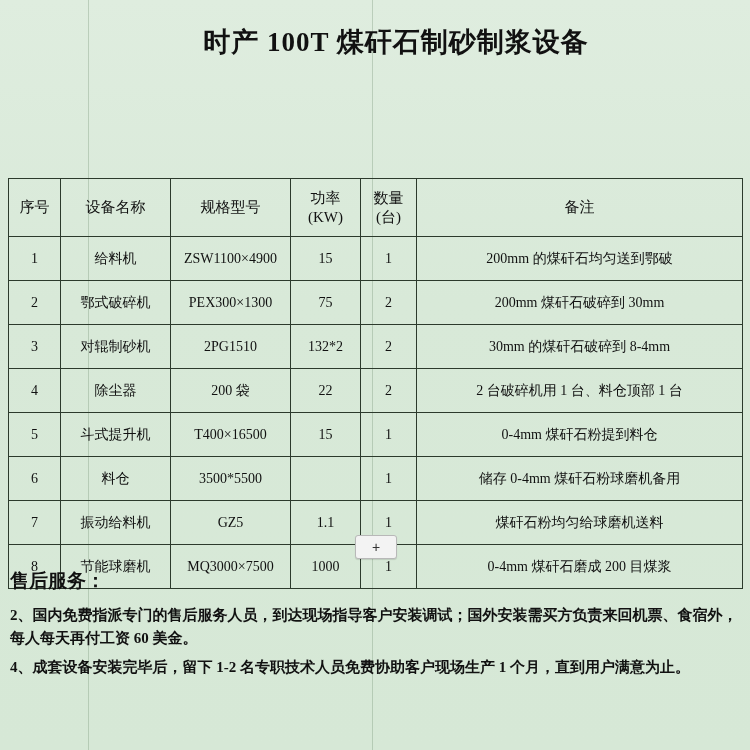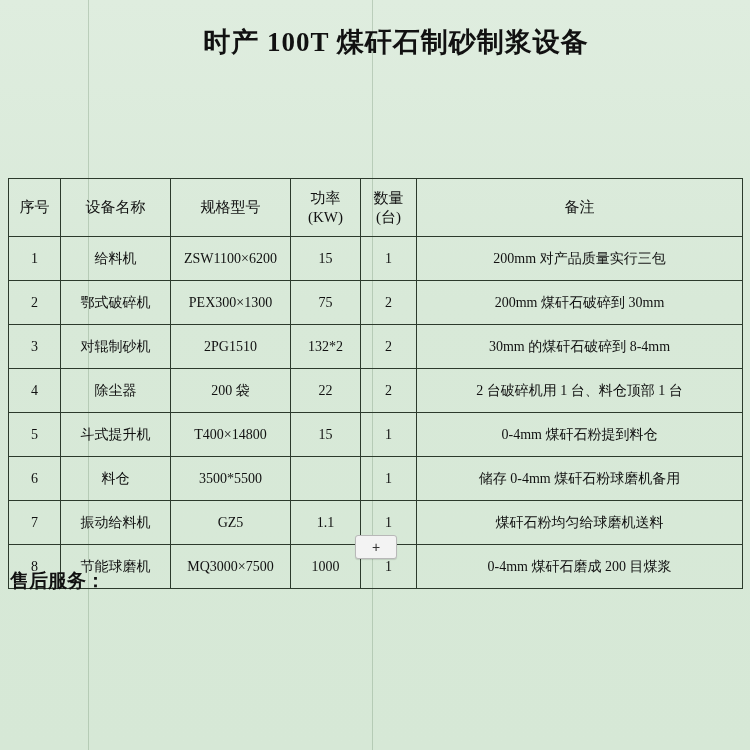--- a/index.html
+++ b/index.html
@@ -154,24 +154,24 @@
             <div>数量</div>
             <div>(台)</div>
           </th>
           <th>备注</th>
         </tr>
       </thead>
       <tbody>
         <tr>
           <td>1</td>
           <td>给料机</td>
-          <td>ZSW1100×6200</td>
+          <td>ZSW1100×4900</td>
           <td>15</td>
           <td>1</td>
-          <td>200mm 对产品质量实行三包</td>
+          <td>200mm 的煤矸石均匀送到鄂破</td>
         </tr>
         <tr>
           <td>2</td>
           <td>鄂式破碎机</td>
           <td>PEX300×1300</td>
           <td>75</td>
           <td>2</td>
           <td>200mm 煤矸石破碎到 30mm</td>
         </tr>
         <tr>
@@ -186,21 +186,21 @@
           <td>4</td>
           <td>除尘器</td>
           <td>200 袋</td>
           <td>22</td>
           <td>2</td>
           <td>2 台破碎机用 1 台、料仓顶部 1 台</td>
         </tr>
         <tr>
           <td>5</td>
           <td>斗式提升机</td>
-          <td>T400×14800</td>
+          <td>T400×16500</td>
           <td>15</td>
           <td>1</td>
           <td>0-4mm 煤矸石粉提到料仓</td>
         </tr>
         <tr>
           <td>6</td>
           <td>料仓</td>
           <td>3500*5500</td>
           <td></td>
           <td>1</td>
@@ -223,15 +223,17 @@
           <td>0-4mm 煤矸石磨成 200 目煤浆</td>
         </tr>
       </tbody>
     </table>
   </div>
 
   <div class="plus-btn">+</div>
 
   <div class="service">
     <h2>售后服务：</h2>
+    <p>2、国内免费指派专门的售后服务人员，到达现场指导客户安装调试；国外安装需买方负责来回机票、食宿外，每人每天再付工资 60 美金。</p>
+    <p>4、成套设备安装完毕后，留下 1-2 名专职技术人员免费协助客户现场生产 1 个月，直到用户满意为止。</p>
   </div>
 
 </div>
 
 </body></html>

